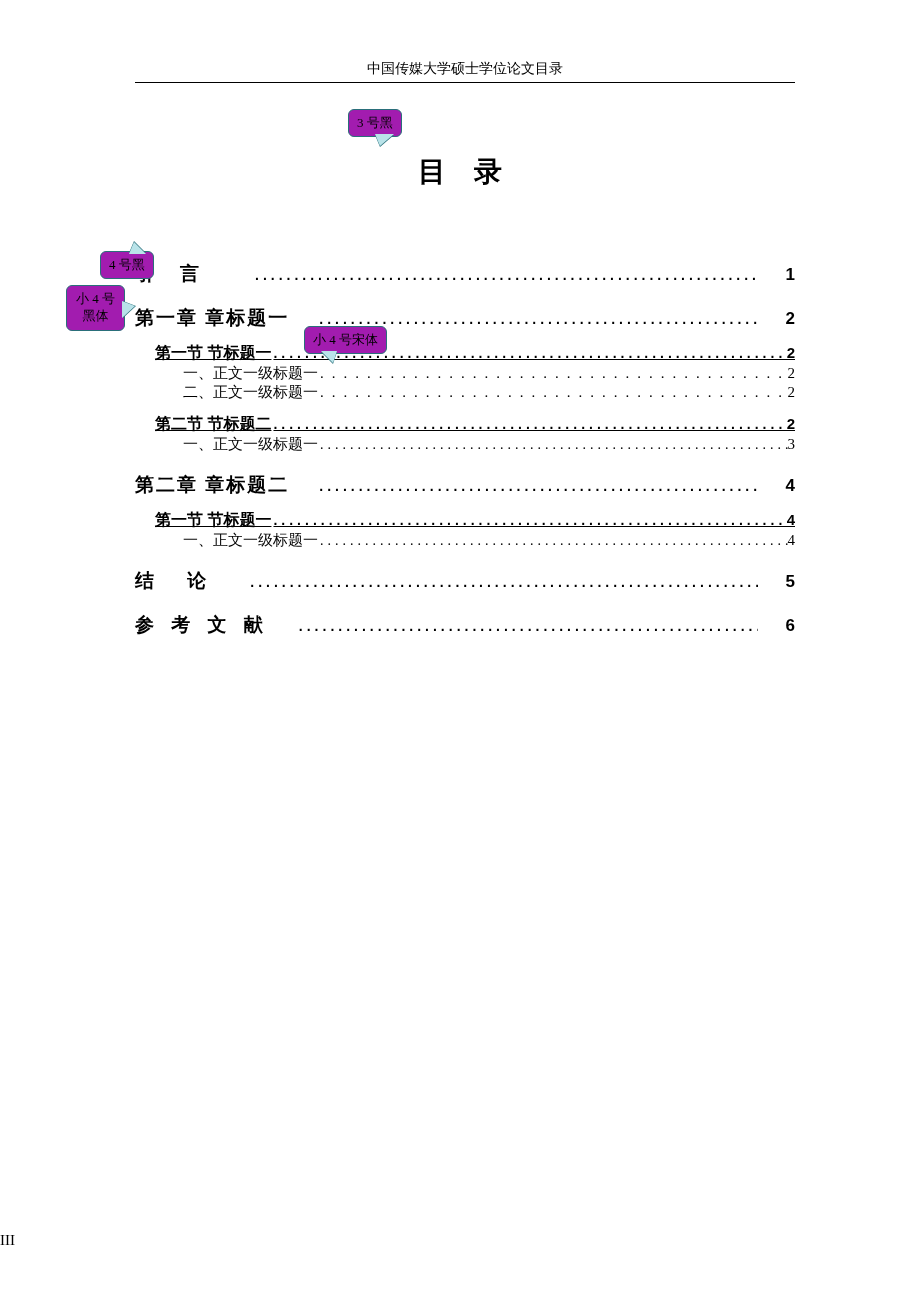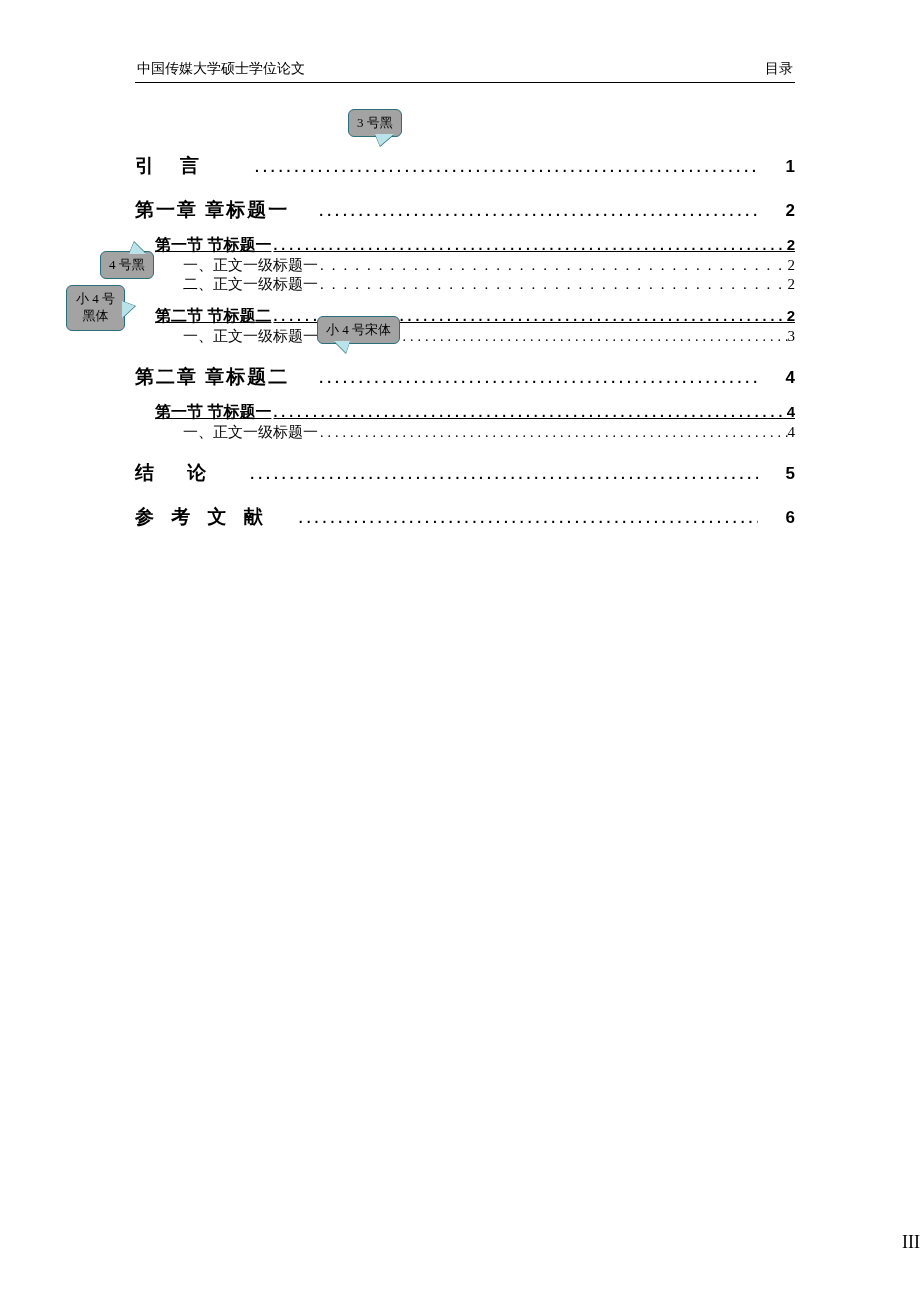--- a/index.html
+++ b/index.html
@@ -12,21 +12,21 @@
     color: #000;
   }
   .page {
     position: absolute;
     left: 135px;
     top: 60px;
     width: 660px;
   }
   .header-row {
     display: flex;
-    justify-content: space-between;
+    justify-content: center;
     font-size: 14px;
     padding: 0 2px 4px 2px;
     border-bottom: 1px solid #000;
   }
   .title-wrap {
     text-align: center;
     margin-top: 70px;
     position: relative;
   }
   .title {
@@ -82,21 +82,21 @@
     padding-left: 48px;
   }
   .lvl0 .toc-page { font-size: 17px; }
   .intro .toc-label { letter-spacing: 26px; }
   .jielun .toc-label { letter-spacing: 14px; }
   .ckwx .toc-label { letter-spacing: 6px; }
 
   
   .callout {
     position: absolute;
-    background: #a3a3a3;
+    background: #a21caf;
     border: 1px solid #2a6f7a;
     border-radius: 6px;
     font-size: 13px;
     font-family: "SimSun","宋体",serif;
     padding: 4px 8px;
     text-align: center;
     z-index: 10;
   }
   .callout .tail {
     position: absolute;
@@ -119,34 +119,34 @@
     filter: drop-shadow(0 -1px 0 #2a6f7a);
   }
   .callout.c3 { left: 46px; top: 285px; line-height:1.3; padding:5px 9px;margin-left:20px;}
   .callout.c3 .tail {
     right: -11px; top: 35%;
     border-top: 5px solid transparent;
     border-bottom: 12px solid transparent;
     border-left: 13px solid #b9e3e9;
     filter: drop-shadow(1px 0 0 #2a6f7a);
   }
-  .callout.c4 { left: 304px; top: 316px; margin-left: 13px; }
+  .callout.c4 { left: 304px; top: 326px; }
   .callout.c4 .tail {
     bottom: -10px; left: 20%;
     border-left: 12px solid transparent;
     border-right: 4px solid transparent;
     border-top: 12px solid #b9e3e9;
     filter: drop-shadow(0 1px 0 #2a6f7a);
   }
   .page-number {
     position: absolute;
     left: 0; right: 0;
     top: 1232px;
-    text-align: right;
-    font-size: 18px;
+    text-align: left;
+    font-size: 15px;
     font-family: "Times New Roman", serif;
   }
 </style>
 </head>
 <body>
 
 <div class="callout c1">
   <span>3 号黑</span>
   <span class="tail"></span>
 </div>
@@ -164,20 +164,23 @@
   <span class="tail"></span>
 </div>
 
 <div class="page">
 
   <div class="header-row">
     <span>中国传媒大学硕士学位论文</span>
     <span>目录</span>
   </div>
 
+  <div class="title-wrap">
+    <div class="title">目 录</div>
+  </div>
 
   <div class="toc">
 
     <div class="toc-row lvl0 intro">
       <span class="toc-label">引言</span>
       <span class="toc-dots">........................................................................................................................</span>
       <span class="toc-page">1</span>
     </div>
 
     <div class="toc-row lvl0">

